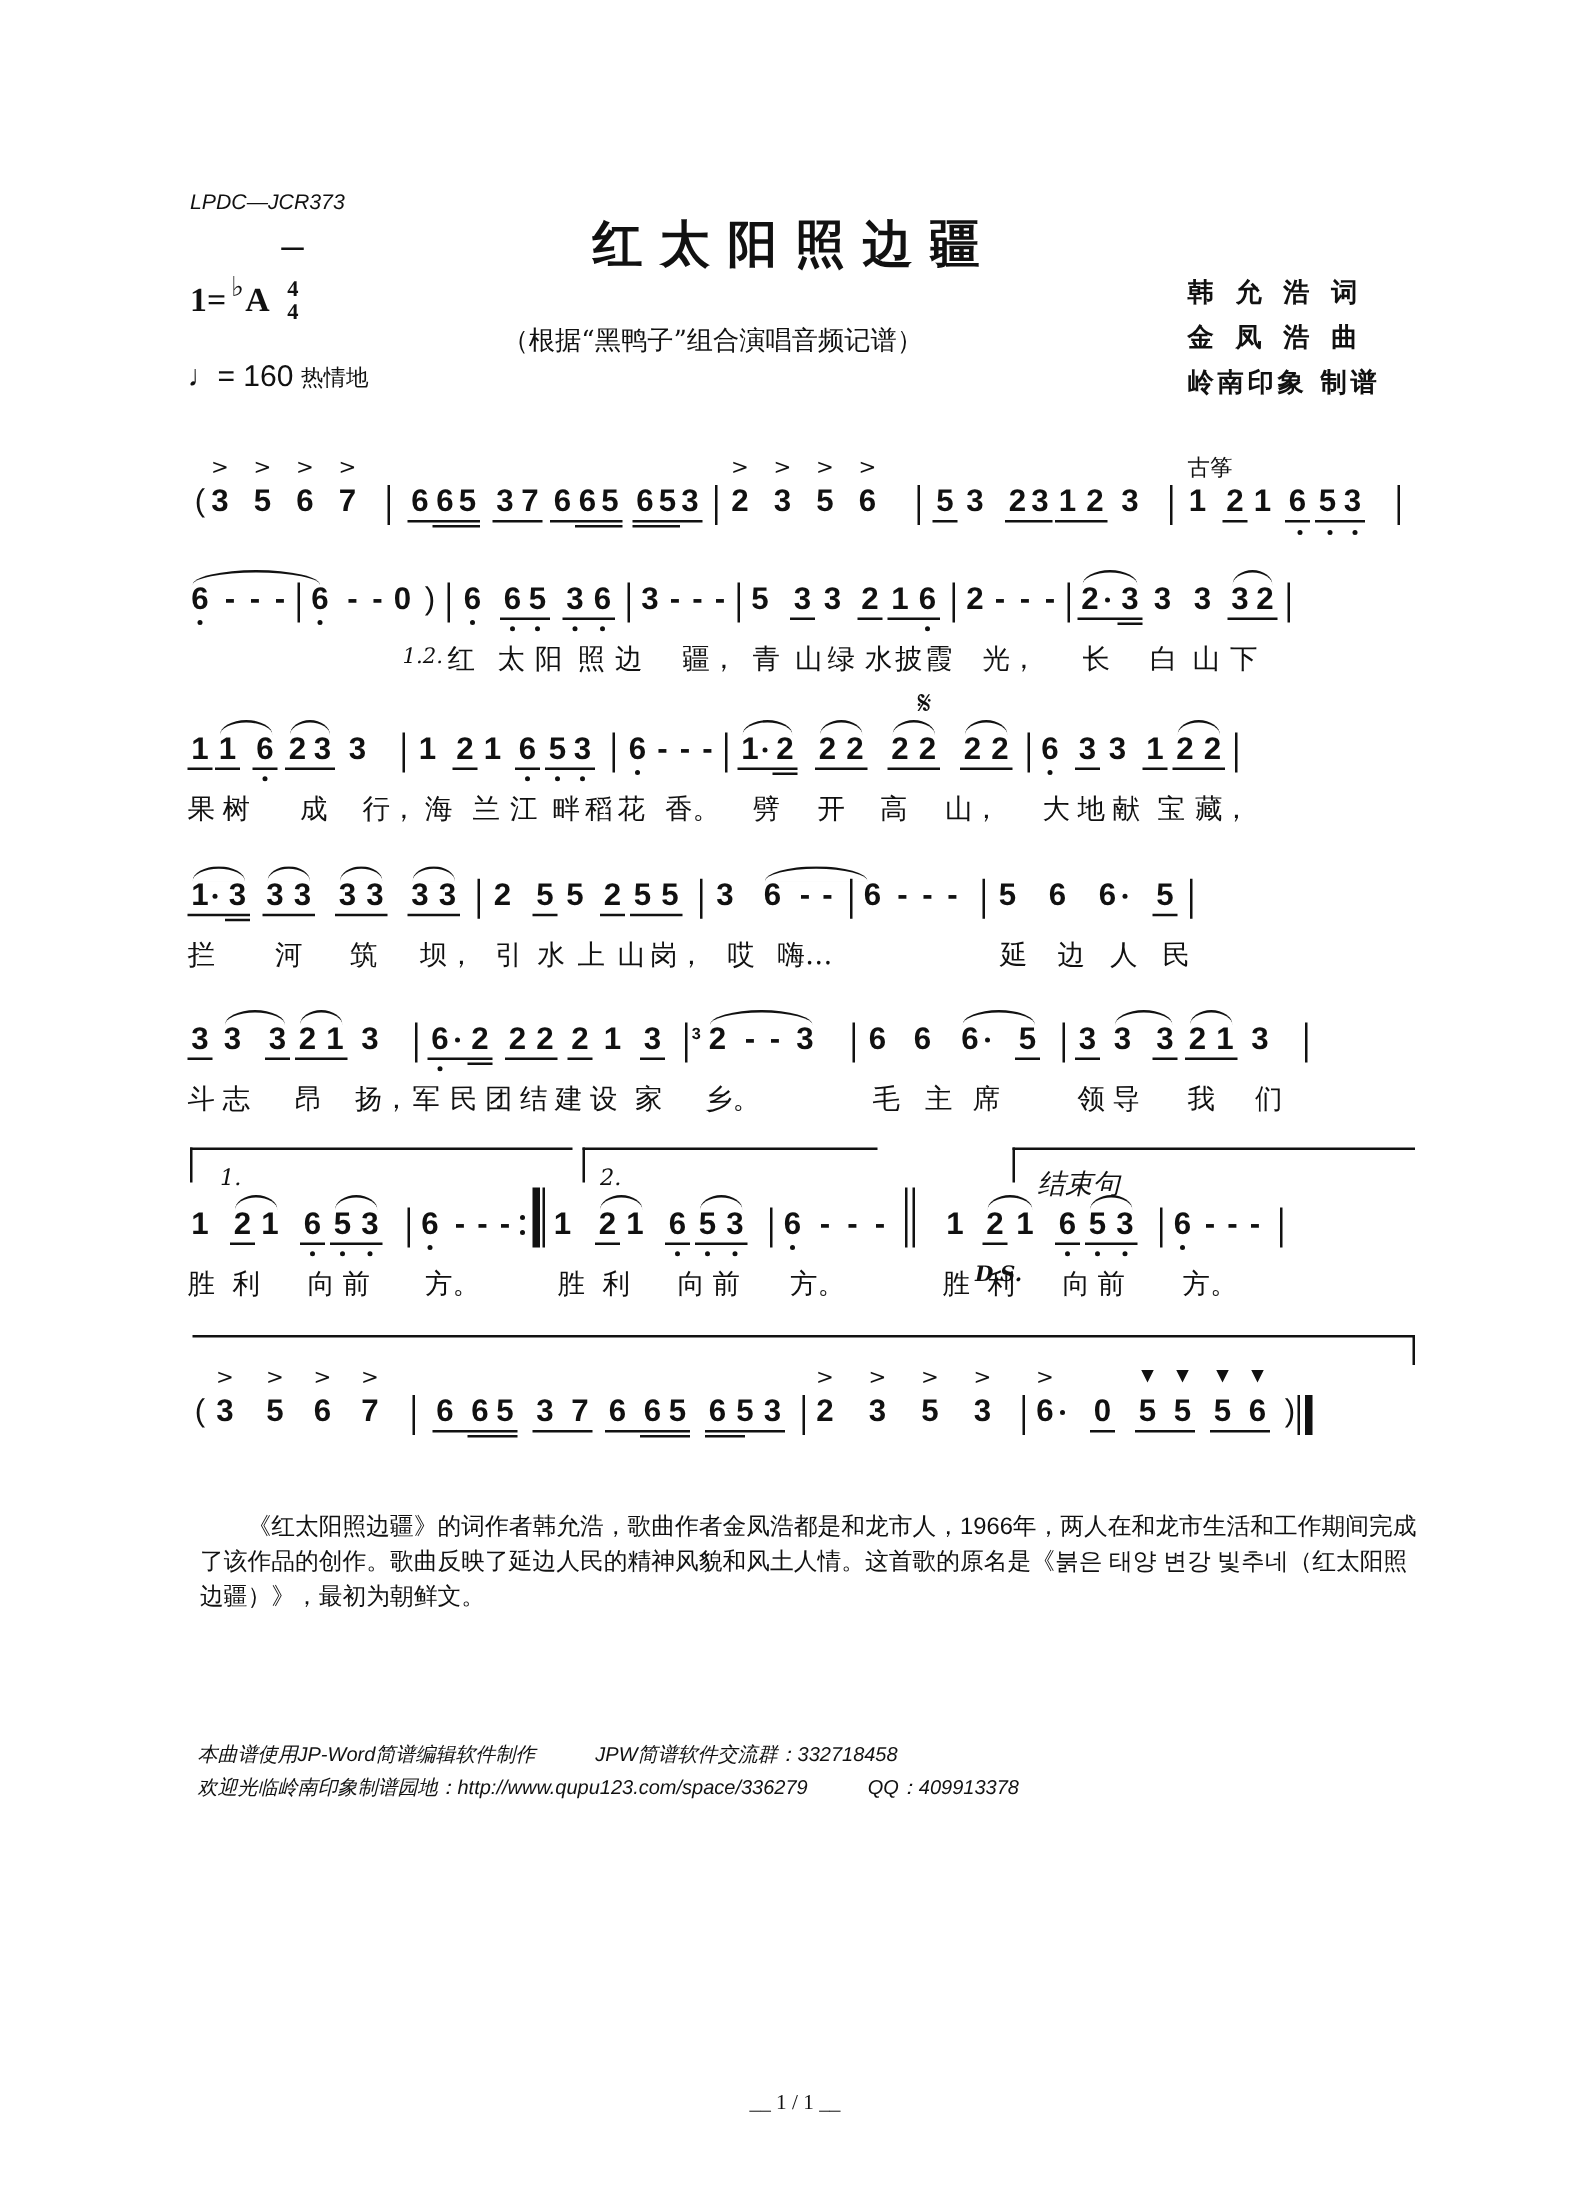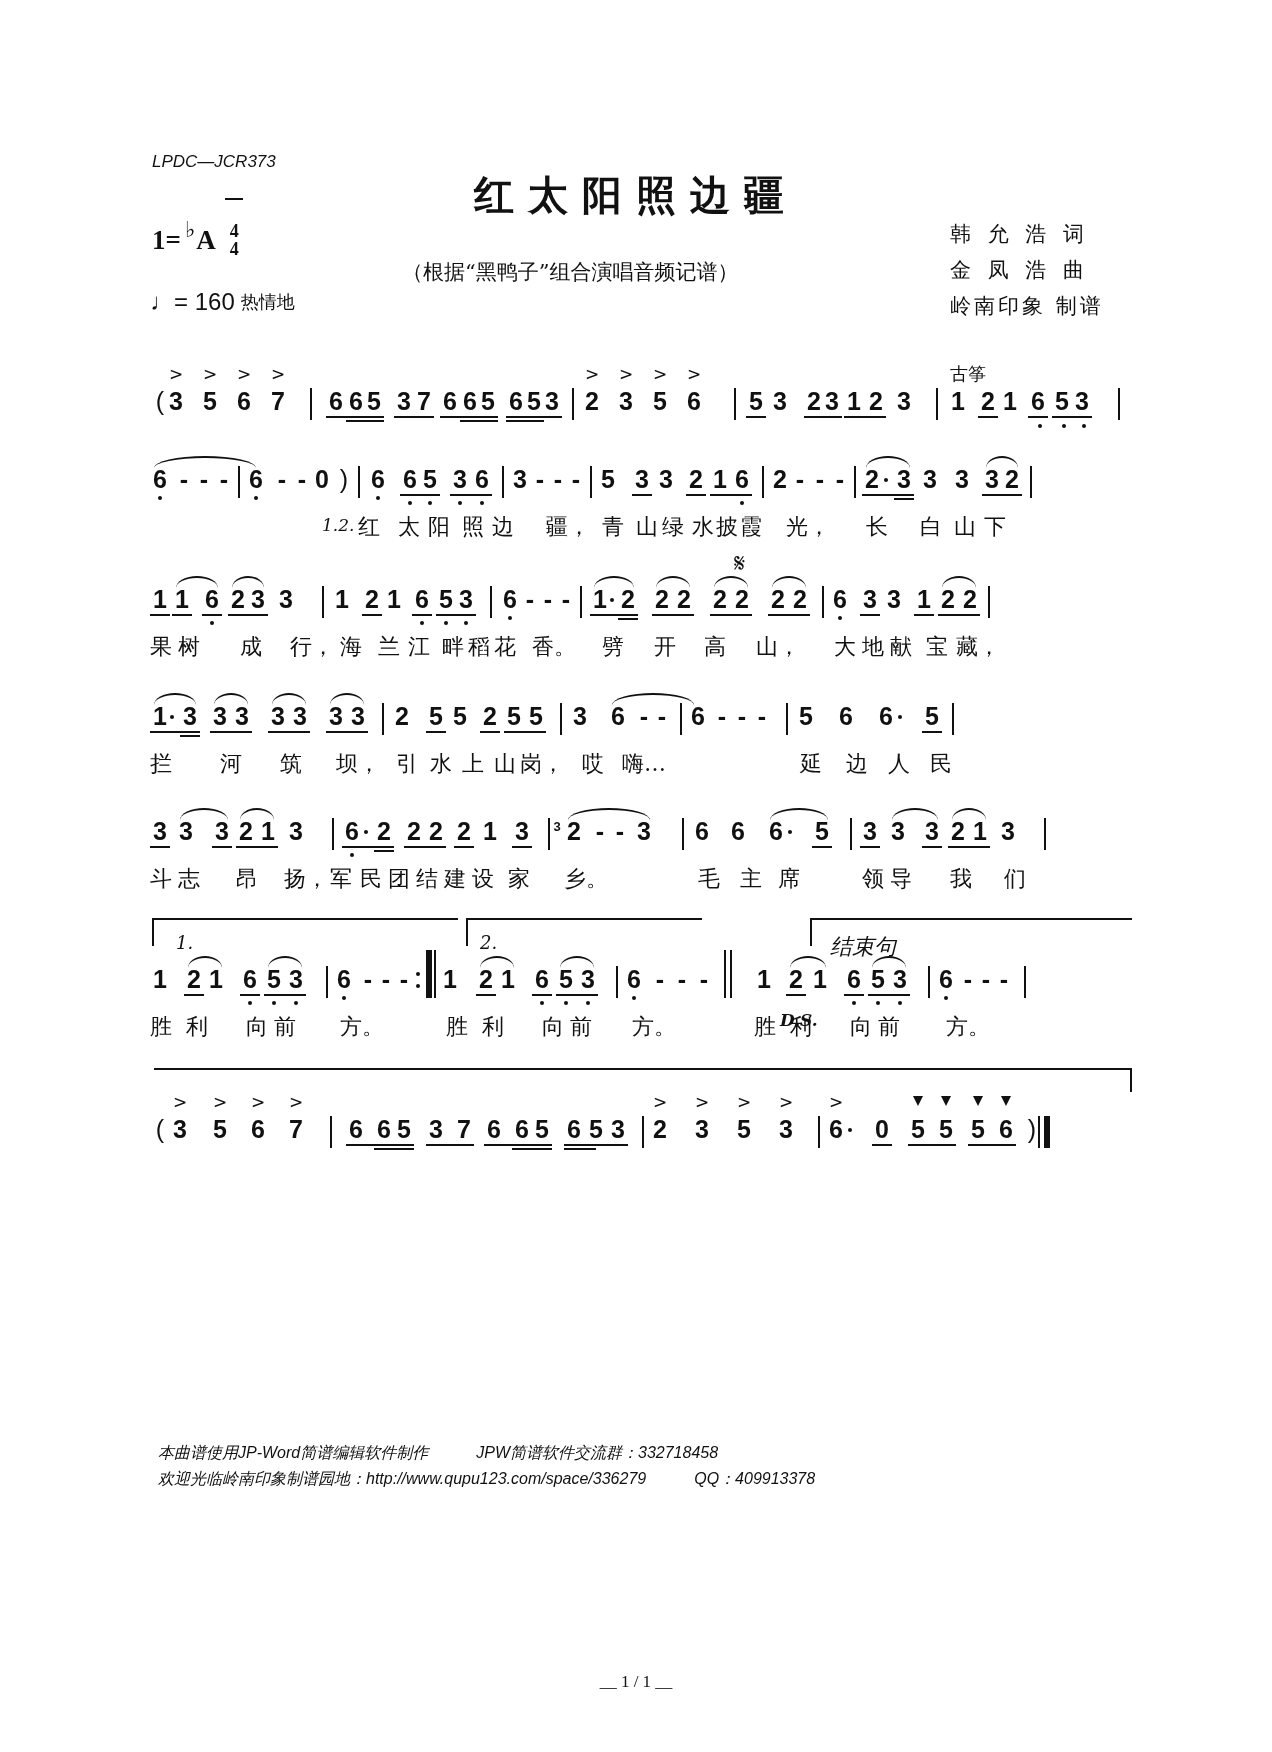--- a/index.html
+++ b/index.html
@@ -9,40 +9,40 @@
   #code { left:152px; top:152px; font-family:"Liberation Sans", sans-serif; font-style:italic; font-size:17px; }
   #title { left:0; width:1272px; top:168px; text-align:center; font-family:"DejaVu Serif", serif;
            font-weight:bold; font-size:40px; letter-spacing:14px; }
   #key { left:152px; top:222px; font-family:"Liberation Serif", serif; font-weight:bold; font-size:27px; display:flex; align-items:center; }
   #key .flat { font-size:22px; position:relative; top:-10px; margin:0 1px 0 4px; font-weight:normal; }
   #key .frac { display:inline-flex; flex-direction:column; align-items:center; margin-left:14px; font-size:18px; line-height:18px; }
   #key .frac .bar { width:18px; height:2px; background:#111; }
   #tempo { left:150px; top:288px; font-family:"Liberation Sans", sans-serif; font-size:24px; display:flex; align-items:center; }
   #tempo .style { font-size:18px; margin-left:6px; }
   #subtitle { left:402px; top:258px; font-family:"DejaVu Serif", serif; font-size:21px; }
-  .credit { left:950px; font-family:"DejaVu Serif", serif; font-size:21px; letter-spacing:5px; }
+  .credit { left:950px; font-family:"DejaVu Serif", serif; font-size:21px; letter-spacing:5px;font-weight:bold; }
 
   .row { position:absolute; left:150px; width:980px; height:80px; }
   .bar { position:absolute; width:2px; background:#111; top:-24px; height:32px; }
   .bar.thick { width:6px; }
   .note { position:absolute; font-family:"Liberation Sans", sans-serif; font-weight:bold; font-size:25px;
           top:-24px; width:20px; text-align:center; line-height:26px; }
   .ul { position:absolute; height:2px; background:#111; }
   .dot { position:absolute; width:4px; height:4px; background:#111; border-radius:50%; }
   .slur { position:absolute; border-top:2px solid #111; border-radius:50% 50% 0 0 / 100% 100% 0 0; height:10px; }
   .accent { position:absolute; font-family:"DejaVu Sans", sans-serif; font-size:17px; top:-48px; width:20px; text-align:center; }
   .lyric { position:absolute; top:22px; font-family:"DejaVu Serif", serif; font-size:22px; }
   .tri { position:absolute; width:0; height:0; border-left:5px solid transparent; border-right:5px solid transparent; border-top:10px solid #111; top:-44px; }
   .mark { position:absolute; font-family:"DejaVu Serif", serif; font-style:italic; }
   .volta { position:absolute; border-top:2px solid #111; border-left:2px solid #111; height:26px; }
 
   #intro { left:160px; top:1208px; font-family:"Liberation Sans", sans-serif; font-size:19px; line-height:28px; width:980px; }
   #intro p { margin:0; text-indent:2em; }
   #intro .hd { text-indent:0; }
-  #foot { left:158px; top:1440px; font-family:"Liberation Sans", sans-serif; font-style:italic; font-size:16px; line-height:26px; }
+  #foot { left:158px; top:1392px; font-family:"Liberation Sans", sans-serif; font-style:italic; font-size:16px; line-height:26px; }
   #foot span { margin-right:48px; }
   #page { left:0; width:1272px; top:1672px; text-align:center; font-family:"Liberation Serif", serif; font-size:17px; }
 </style>
 </head>
 <body>
 
 <div class="abs" id="code">LPDC—JCR373</div>
 <div class="abs" id="title">红太阳照边疆</div>
 
 <div class="abs" id="key">
@@ -586,19 +586,20 @@
       <div class="ul" style="left: 414px; width: 64px; top: 4px;"></div>
       <div class="ul" style="left: 414px; width: 32px; top: 8px;"></div>
       <div class="ul" style="left: 722px; width: 20px; top: 4px;"></div>
       <div class="ul" style="left: 758px; width: 48px; top: 4px;"></div>
       <div class="ul" style="left: 818px; width: 48px; top: 4px;"></div>
       <div class="volta" style="left: 4px; width: 976px; top: -72px; border-left: none; border-right: 2px solid rgb(17, 17, 17); height: 22px;"></div>
     </div>
   </div>
 
 <div class="abs" id="intro">
+  <p>《红太阳照边疆》的词作者韩允浩，歌曲作者金凤浩都是和龙市人，1966年，两人在和龙市生活和工作期间完成了该作品的创作。歌曲反映了延边人民的精神风貌和风土人情。这首歌的原名是《붉은 태양 변강 빛추네（红太阳照边疆）》，最初为朝鲜文。</p>
 </div>
 
 <div class="abs" id="foot">
   <div><span>本曲谱使用JP-Word简谱编辑软件制作</span><span>JPW简谱软件交流群：332718458</span></div>
   <div><span>欢迎光临岭南印象制谱园地：http://www.qupu123.com/space/336279</span><span>QQ：409913378</span></div>
 </div>
 <div class="abs" id="page">__ 1 / 1 __</div>
 
 </body></html>

